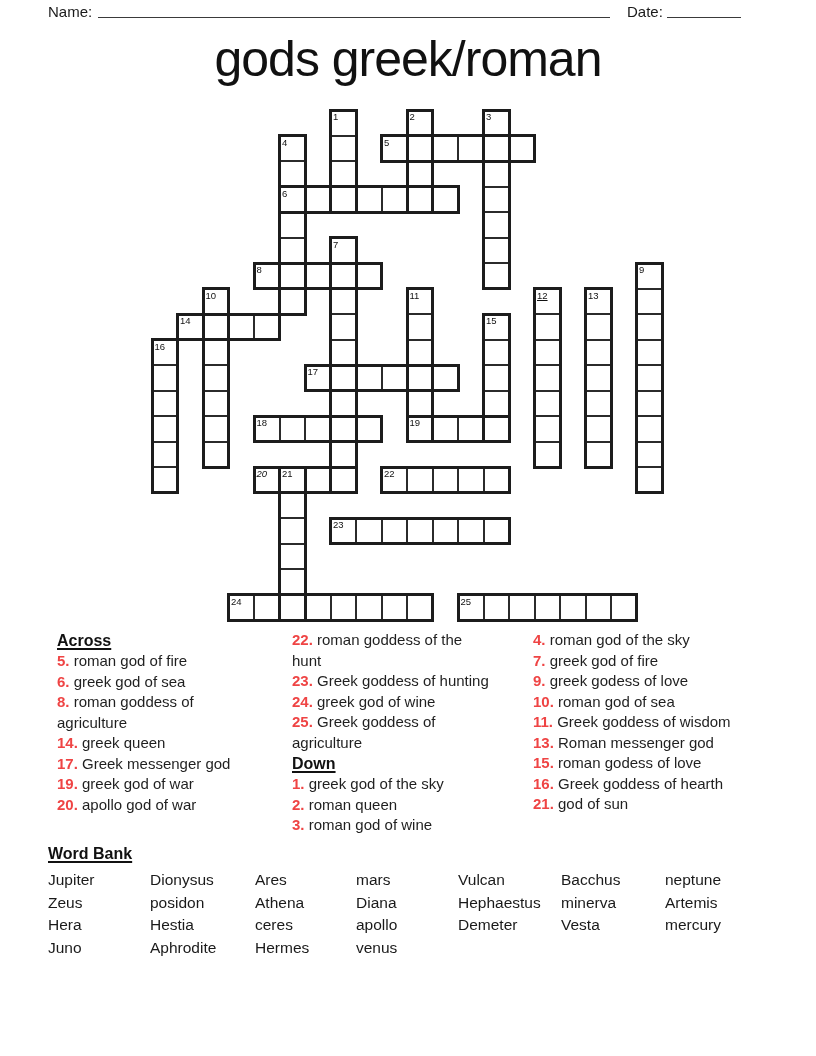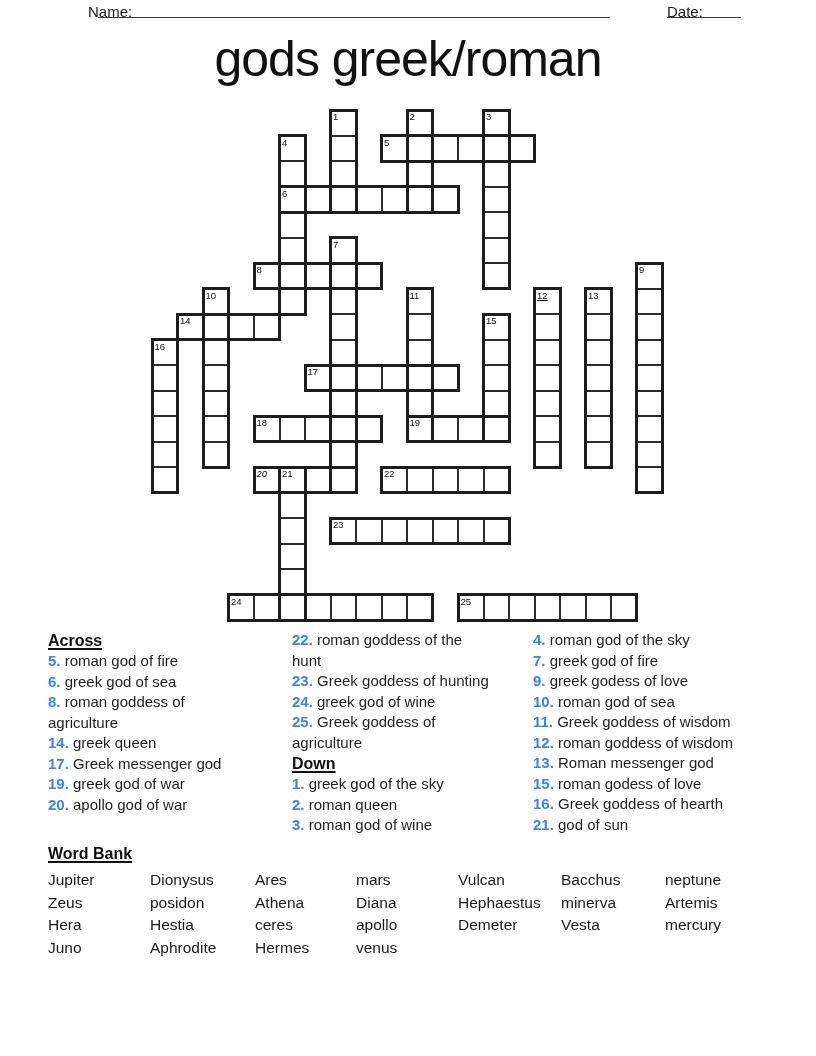--- a/index.html
+++ b/index.html
@@ -1,34 +1,34 @@
 <!DOCTYPE html>
 <html><head>
 <meta charset="utf-8">
 <style>
   html,body{margin:0;padding:0;background:#fff;}
   .page{position:relative;width:816px;height:1056px;background:#ffffff;overflow:hidden;
         font-family:"Liberation Sans",sans-serif;color:#1a1a1a;}
   
-  .hdr-label{position:absolute;font-size:15px;color:#1a1a1a;margin-left:40px;}
+  .hdr-label{position:absolute;font-size:15px;color:#1a1a1a;}
   .fill-line{position:absolute;border-bottom:1.6px solid #3a3a3a;height:0;}
   
   .title{position:absolute;left:0;top:30px;width:816px;text-align:center;
          font-size:50px;line-height:58px;font-weight:400;letter-spacing:-1px;color:#111;}
   
   #grid{position:absolute;left:0;top:0;width:816px;height:640px;}
   .cell{position:absolute;box-sizing:border-box;background:#fff;border:2px solid #2b2b2b;}
   .word-outline{position:absolute;box-sizing:border-box;border:3px solid #1c1c1c;pointer-events:none;}
   .cell-num{position:absolute;font-size:9.5px;line-height:10px;color:#111;pointer-events:none;}
   
   .ccol{position:absolute;top:630px;}
   .clue-heading{font-size:16px;font-weight:bold;line-height:21px;color:#111;
                 text-decoration:underline;text-decoration-thickness:1.5px;text-underline-offset:2px;}
   .clue{font-size:15px;line-height:20.5px;color:#1f1f1f;}
-  .clue b{font-weight:bold;color:#3b82f6;}
+  .clue b{font-weight:bold;color:#ef4444;}
   .clue span{white-space:pre-line;}
   
   .wb-heading{position:absolute;left:48px;top:845px;font-size:16px;font-weight:bold;color:#111;
               text-decoration:underline;text-decoration-thickness:1.5px;text-underline-offset:2px;}
   .wb-col{position:absolute;top:869px;font-size:15.5px;line-height:22.7px;color:#1a1a1a;}
 </style>
 </head>
 <body>
 
 <div class="page">
@@ -223,21 +223,21 @@
       <div class="cell-num" style="left: 256.5px; top: 418px;">18</div>
       <div class="cell-num" style="left: 409.5px; top: 418px;">19</div>
       <div class="cell-num" style="left: 256.5px; top: 469px; font-style: italic;">20</div>
       <div class="cell-num" style="left: 282px; top: 469px;">21</div>
       <div class="cell-num" style="left: 384px; top: 469px;">22</div>
       <div class="cell-num" style="left: 333px; top: 520px;">23</div>
       <div class="cell-num" style="left: 231px; top: 596.5px;">24</div>
       <div class="cell-num" style="left: 460.5px; top: 596.5px;">25</div>
     </div>
 
-  <div class="ccol" id="ccol1" style="left:48px;width:242px">
+  <div class="ccol" id="ccol1" style="left:57px;width:242px">
       <div class="clue-heading">Across</div>
       <div class="clue"><b>5.</b><span> roman god of fire</span></div>
       <div class="clue"><b>6.</b><span> greek god of sea</span></div>
       <div class="clue"><b>8.</b><span> roman goddess of
 agriculture</span></div>
       <div class="clue"><b>14.</b><span> greek queen</span></div>
       <div class="clue"><b>17.</b><span> Greek messenger god</span></div>
       <div class="clue"><b>19.</b><span> greek god of war</span></div>
       <div class="clue"><b>20.</b><span> apollo god of war</span></div>
     </div>
@@ -252,21 +252,20 @@
       <div class="clue"><b>1.</b><span> greek god of the sky</span></div>
       <div class="clue"><b>2.</b><span> roman queen</span></div>
       <div class="clue"><b>3.</b><span> roman god of wine</span></div>
     </div>
   <div class="ccol" id="ccol3" style="left:533px;width:278px">
       <div class="clue"><b>4.</b><span> roman god of the sky</span></div>
       <div class="clue"><b>7.</b><span> greek god of fire</span></div>
       <div class="clue"><b>9.</b><span> greek godess of love</span></div>
       <div class="clue"><b>10.</b><span> roman god of sea</span></div>
       <div class="clue"><b>11.</b><span> Greek goddess of wisdom</span></div>
-      <div class="clue"><b>12.</b><span> roman goddess of wisdom</span></div>
       <div class="clue"><b>13.</b><span> Roman messenger god</span></div>
       <div class="clue"><b>15.</b><span> roman godess of love</span></div>
       <div class="clue"><b>16.</b><span> Greek goddess of hearth</span></div>
       <div class="clue"><b>21.</b><span> god of sun</span></div>
     </div>
 
   <div class="wb-heading">Word Bank</div>
   <div id="wordbank">
       <div class="wb-col" style="left: 48px;">
         <div class="wb-word">Jupiter</div>

